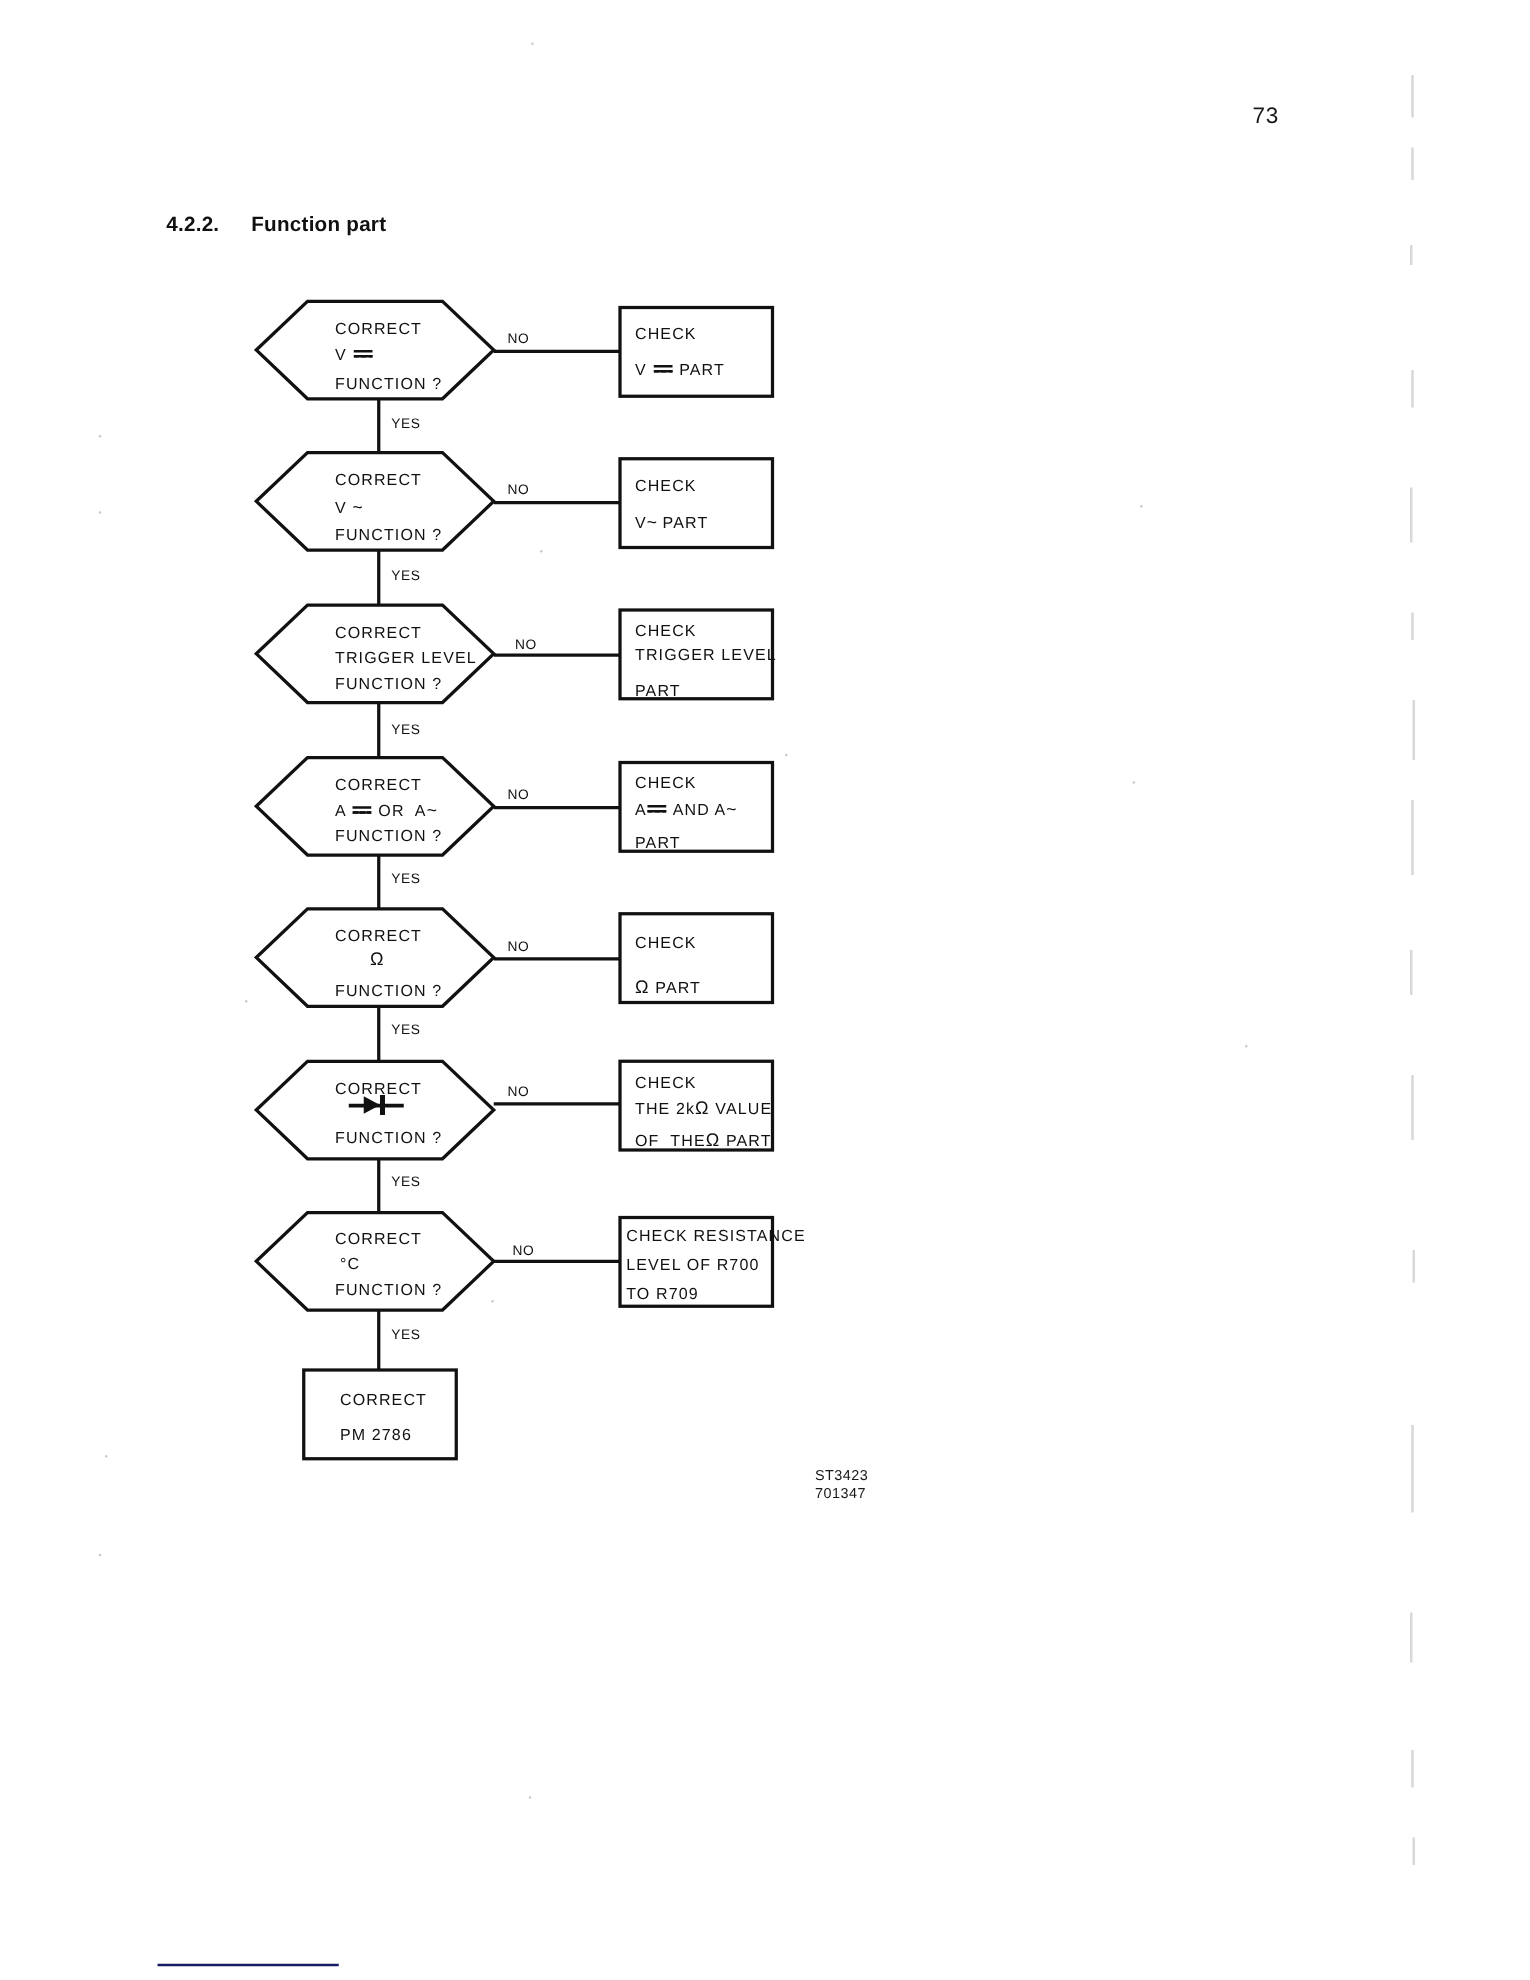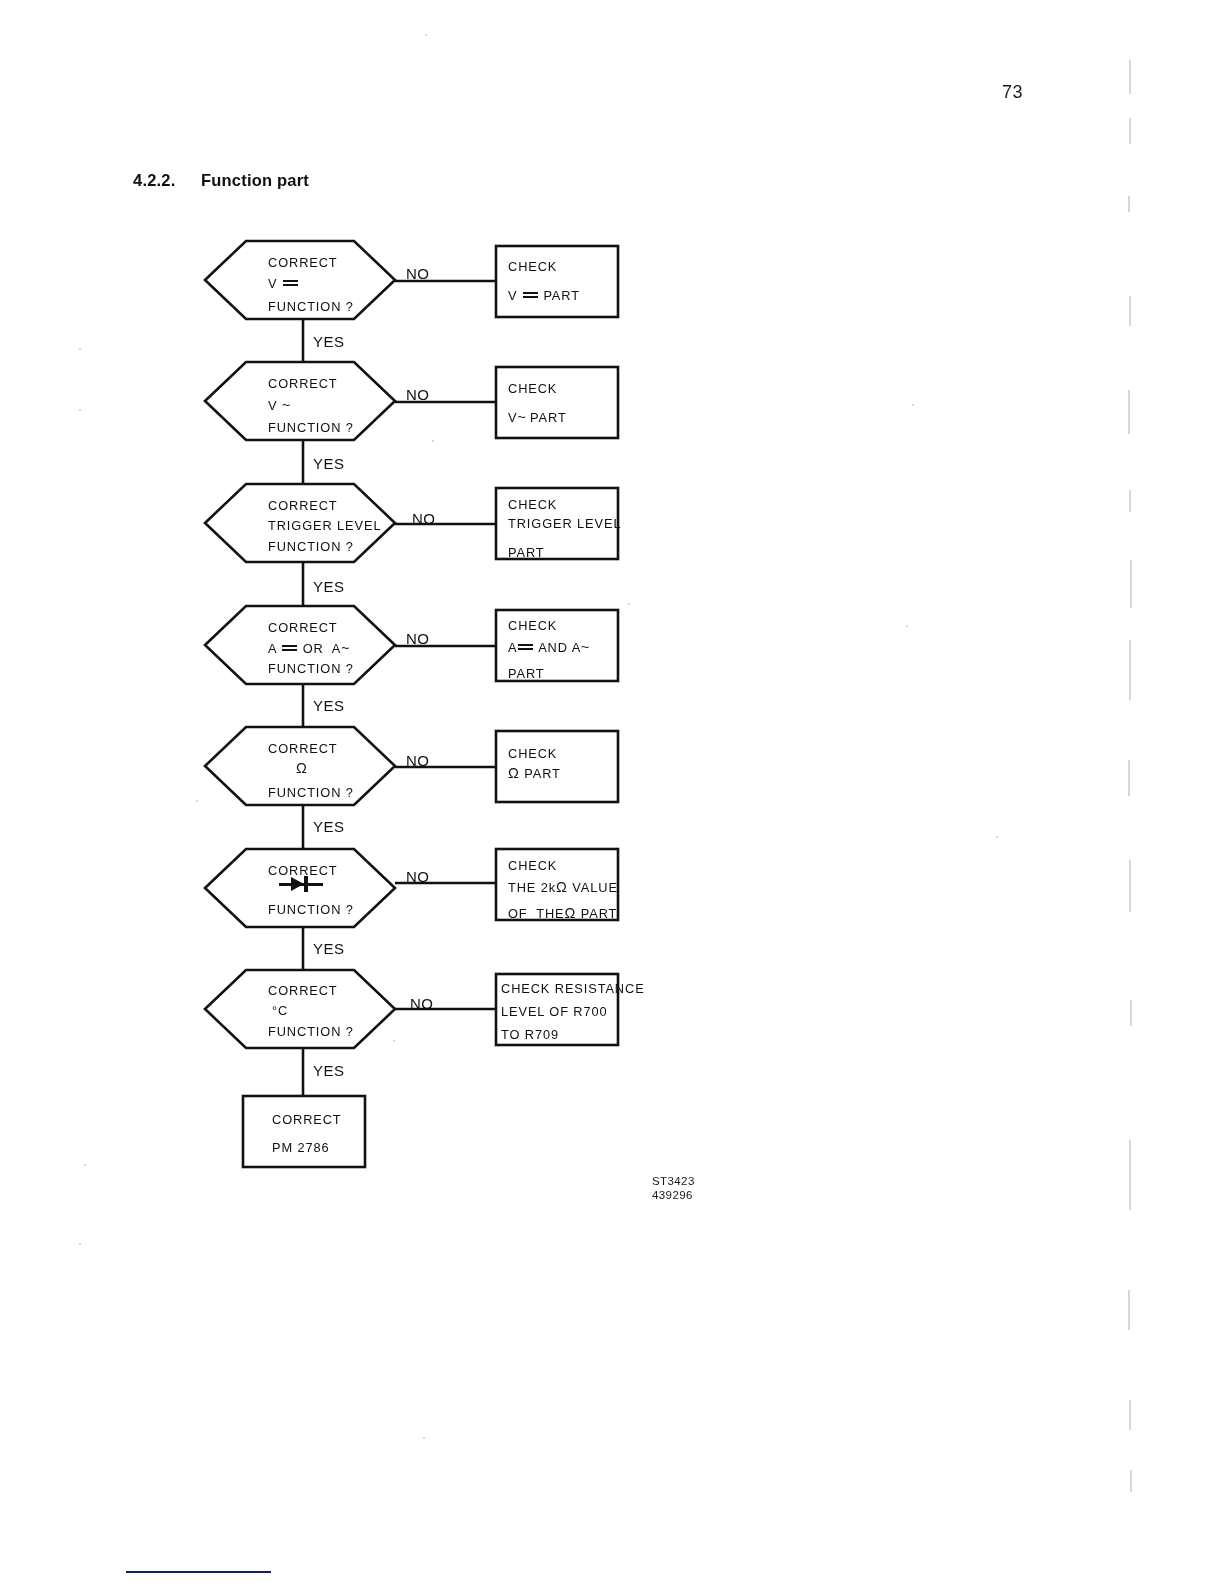--- a/index.html
+++ b/index.html
@@ -73,21 +73,21 @@
     font-size: 12.8px;
     letter-spacing: 0.9px;
     color: #111;
     white-space: nowrap;
   }
   .hex-text   { left: 268px; }
   .box-text   { left: 508px; }
 
   .edge-label {
     position: absolute;
-    font-size: 15px;
+    font-size: 11px;
     letter-spacing: 0.5px;
     color: #111;
     white-space: nowrap;
   }
 
   
   .sym-dc {
     display: inline-block;
     position: relative;
     width: 15px;
@@ -164,21 +164,21 @@
 <body>
 
 <div id="page-number">73</div>
 
 <div id="section-heading">
   <span class="num">4.2.2.</span><span>Function part</span>
 </div>
 
 <div id="drawing-ref">
   <div>ST3423</div>
-  <div>439296</div>
+  <div>701347</div>
 </div>
 
 <div id="bottom-rule"></div>
 
 <div id="flowchart">
 
   <svg id="flow-svg" width="1224" height="1584" xmlns="http://www.w3.org/2000/svg">
     <g fill="none" stroke="#111111" stroke-width="2.6" stroke-linejoin="miter">
 
       <polygon points="205,280 246,241 354,241 395,280 354,319 246,319"></polygon>
@@ -282,21 +282,21 @@
   <div class="edge-label" style="left:406px; top:630px">NO</div>
   <div class="edge-label" style="left:313px; top:697px">YES</div>
 
   <div class="node-text hex-text" style="top:741px">CORRECT</div>
   <div class="node-text" style="left:296px; top:760px">
     <span class="sym-ohm">Ω</span>
   </div>
   <div class="node-text hex-text" style="top:785px">FUNCTION ?</div>
 
   <div class="node-text box-text" style="top:746px">CHECK</div>
-  <div class="node-text box-text" style="top:765px">
+  <div class="node-text box-text" style="top:782px">
     <span class="sym-ohm">Ω</span>
     <span>PART</span>
   </div>
 
   <div class="edge-label" style="left:406px; top:752px">NO</div>
   <div class="edge-label" style="left:313px; top:818px">YES</div>
 
   <div class="node-text hex-text" style="top:863px">CORRECT</div>
   <div class="node-text" style="left:279px; top:876px">
     <span class="sym-diode">

